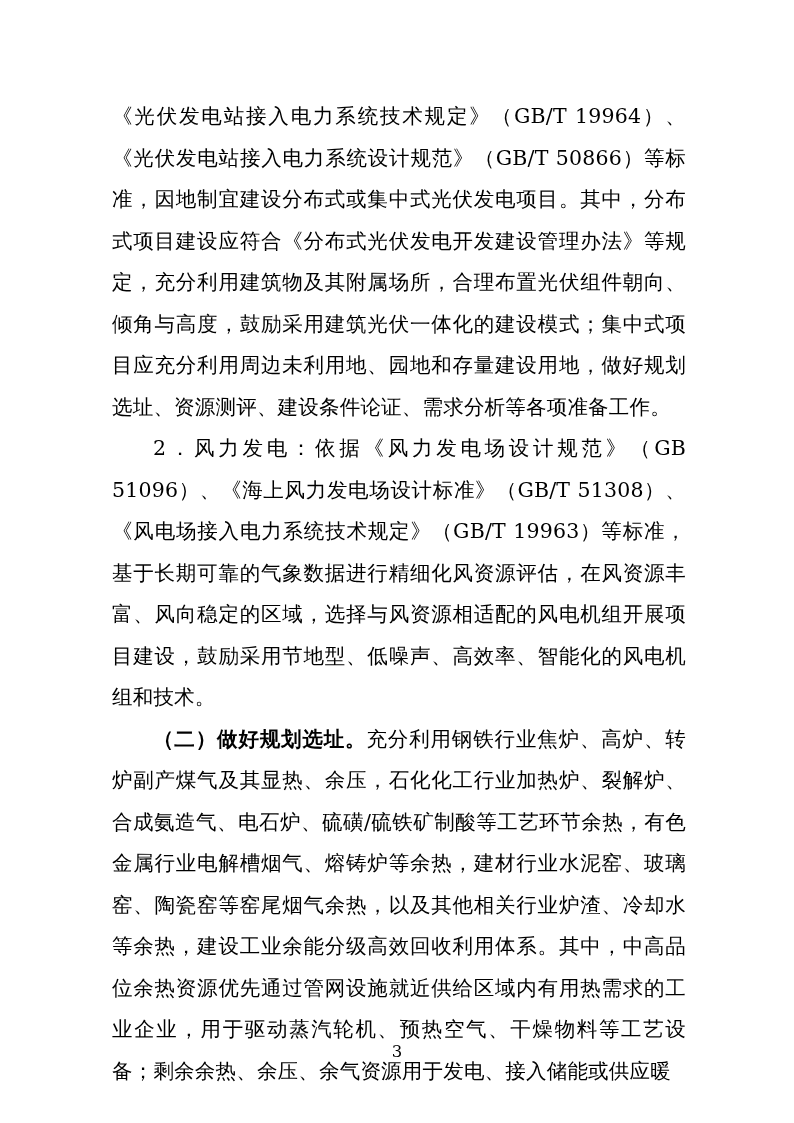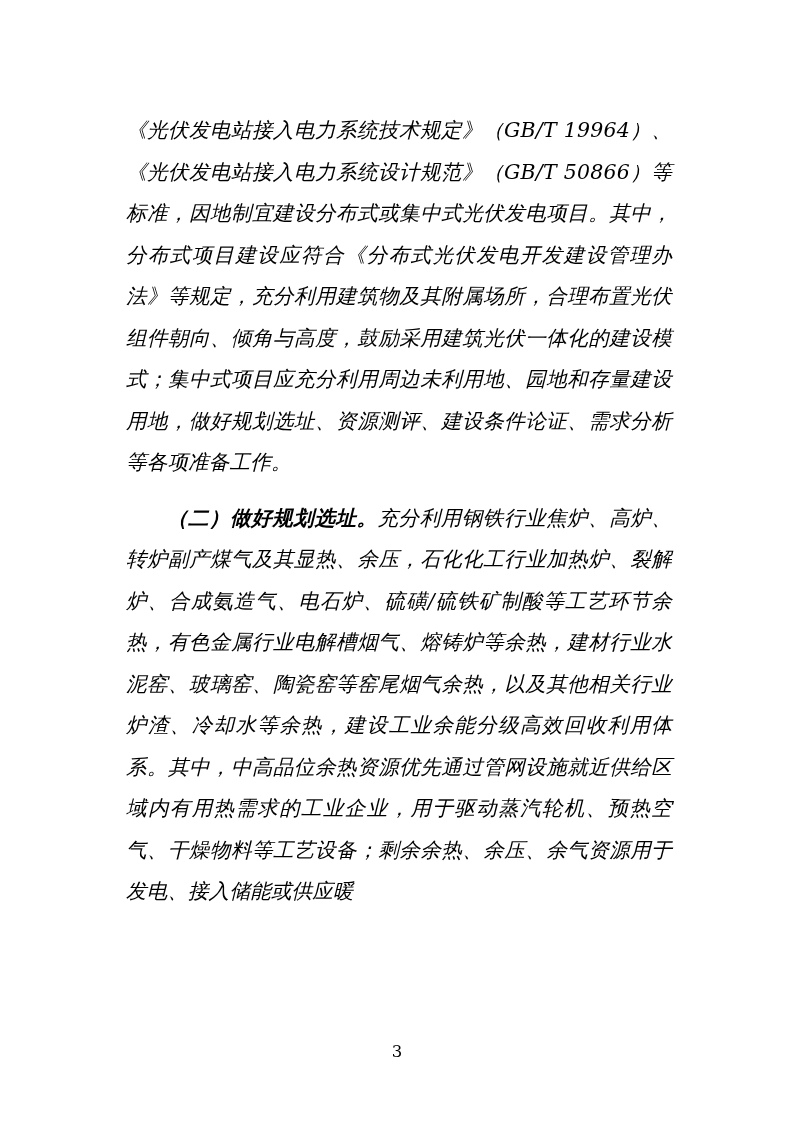--- a/index.html
+++ b/index.html
@@ -25,23 +25,22 @@
     background: #ffffff;
   }
   .doc-body {
     font-size: 20.5px;
     line-height: 41.5px;
     text-align: justify;
     text-justify: inter-ideograph;
     letter-spacing: 0.2px;
   }
   .para {
-    margin: 14px;
+    margin: 0;
     text-indent: 0;
-    font-style: italic;
   }
   .para.indent {
     text-indent: 41px;
   }
   .bold {
     font-weight: bold;
   }
   .page-number {
     position: absolute;
     left: 0;
@@ -54,20 +53,21 @@
   }
 </style>
 </head>
 <body>
 
 <div class="page">
   <div class="doc-body">
 
     <p class="para">《光伏发电站接入电力系统技术规定》（GB/T 19964）、《光伏发电站接入电力系统设计规范》（GB/T 50866）等标准，因地制宜建设分布式或集中式光伏发电项目。其中，分布式项目建设应符合《分布式光伏发电开发建设管理办法》等规定，充分利用建筑物及其附属场所，合理布置光伏组件朝向、倾角与高度，鼓励采用建筑光伏一体化的建设模式；集中式项目应充分利用周边未利用地、园地和存量建设用地，做好规划选址、资源测评、建设条件论证、需求分析等各项准备工作。</p>
 
+    <p class="para indent">2．风力发电：依据《风力发电场设计规范》（GB 51096）、《海上风力发电场设计标准》（GB/T 51308）、《风电场接入电力系统技术规定》（GB/T 19963）等标准，基于长期可靠的气象数据进行精细化风资源评估，在风资源丰富、风向稳定的区域，选择与风资源相适配的风电机组开展项目建设，鼓励采用节地型、低噪声、高效率、智能化的风电机组和技术。</p>
 
     <p class="para indent">
       <span class="bold">（二）做好规划选址。</span><span>充分利用钢铁行业焦炉、高炉、转炉副产煤气及其显热、余压，石化化工行业加热炉、裂解炉、合成氨造气、电石炉、硫磺/硫铁矿制酸等工艺环节余热，有色金属行业电解槽烟气、熔铸炉等余热，建材行业水泥窑、玻璃窑、陶瓷窑等窑尾烟气余热，以及其他相关行业炉渣、冷却水等余热，建设工业余能分级高效回收利用体系。其中，中高品位余热资源优先通过管网设施就近供给区域内有用热需求的工业企业，用于驱动蒸汽轮机、预热空气、干燥物料等工艺设备；剩余余热、余压、余气资源用于发电、接入储能或供应暖</span>
     </p>
 
   </div>
 
   <div class="page-number">3</div>
 </div>
 

